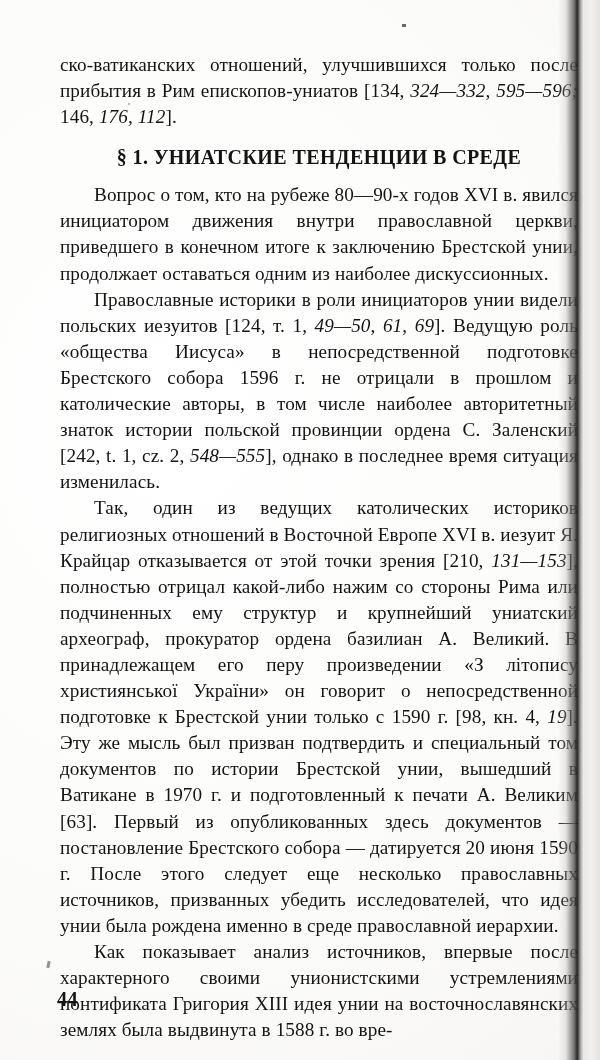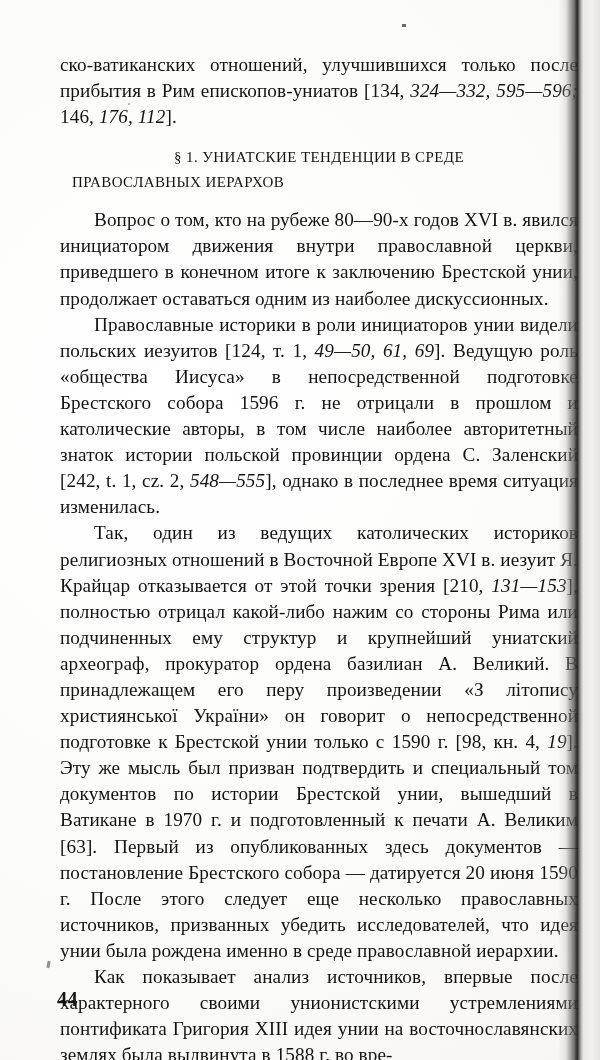--- a/index.html
+++ b/index.html
@@ -73,22 +73,22 @@
     text-indent: 34px;
     text-align: justify;
   }
   .para.no-indent {
     text-indent: 0;
   }
 
   .section-heading {
     margin: 15px 0 12px 0;
     text-align: center;
-    font-weight: normal;
-    font-size: 15px;
+    font-weight: bold;
+    font-size: 20px;
     line-height: 25px;
     letter-spacing: 0.4px;
     text-indent: 0;
   }
   .section-heading .hline {
     display: block;
   }
   .section-heading .hline.l2 {
     text-align: left;
     padding-left: 12px;
@@ -125,21 +125,20 @@
 <div id="page">
 
   <div class="paper-tone"></div>
 
   <div class="text-column">
 
     <p class="para no-indent"><span>ско-ватиканских отношений, улучшившихся только после прибытия в Рим епископов-униатов [134, </span><span class="it">324—332, 595—596;</span><span> 146, </span><span class="it">176, 112</span><span>].</span></p>
 
     <div class="section-heading">
       <span class="hline l1">§ 1. УНИАТСКИЕ ТЕНДЕНЦИИ В СРЕДЕ</span>
-      <span class="hline l2">ПРАВОСЛАВНЫХ ИЕРАРХОВ</span>
     </div>
 
     <p class="para"><span>Вопрос о том, кто на рубеже 80—90-х годов XVI в. явился инициатором движения внутри православной церкви, приведшего в конечном итоге к заключению Брестской унии, продолжает оставаться одним из наиболее дискуссионных.</span></p>
     <p class="para"><span>Православные историки в роли инициаторов унии видели польских иезуитов [124, т. 1, </span><span class="it">49—50, 61, 69</span><span>]. Ведущую роль «общества Иисуса» в непосредственной подготовке Брестского собора 1596 г. не отрицали в прошлом и католические авторы, в том числе наиболее авторитетный знаток истории польской провинции ордена С. Заленский [242, t. 1, cz. 2, </span><span class="it">548—555</span><span>], однако в последнее время ситуация изменилась.</span></p>
     <p class="para"><span>Так, один из ведущих католических историков религиозных отношений в Восточной Европе XVI в. иезуит Я. Крайцар отказывается от этой точки зрения [210, </span><span class="it">131—153</span><span>], полностью отрицал какой-либо нажим со стороны Рима или подчиненных ему структур и крупнейший униатский археограф, прокуратор ордена базилиан А. Великий. В принадлежащем его перу произведении «З літопису християнської України» он говорит о непосредственной подготовке к Брестской унии только с 1590 г. [98, кн. 4, </span><span class="it">19</span><span>]. Эту же мысль был призван подтвердить и специальный том документов по истории Брестской унии, вышедший в Ватикане в 1970 г. и подготовленный к печати А. Великим [63]. Первый из опубликованных здесь документов — постановление Брестского собора — датируется 20 июня 1590 г. После этого следует еще несколько православных источников, призванных убедить исследователей, что идея унии была рождена именно в среде православной иерархии.</span></p>
     <p class="para"><span>Как показывает анализ источников, впервые после характерного своими унионистскими устремлениями понтификата Григория XIII идея унии на восточнославянских землях была выдвинута в 1588 г. во вре-</span></p>
 
   </div>
 
   <div class="page-number">44</div>

